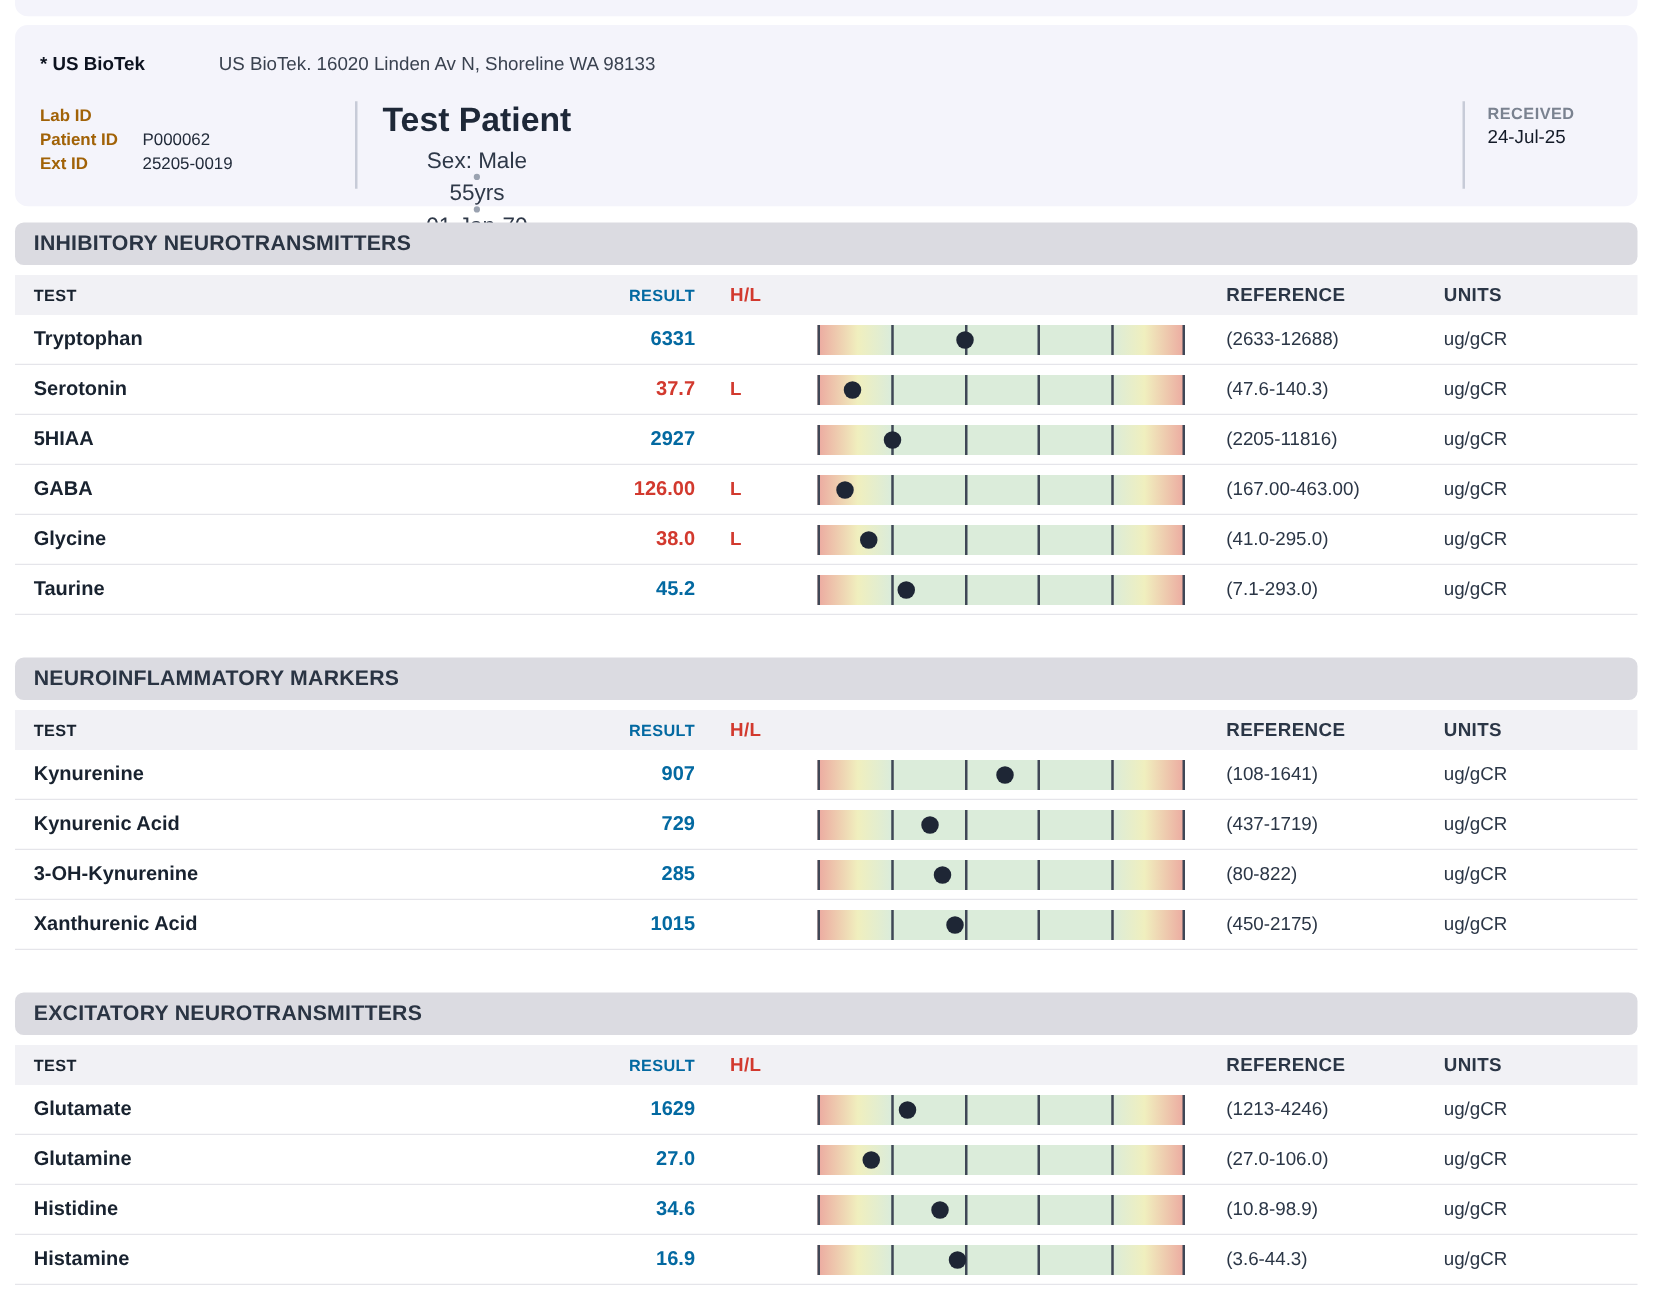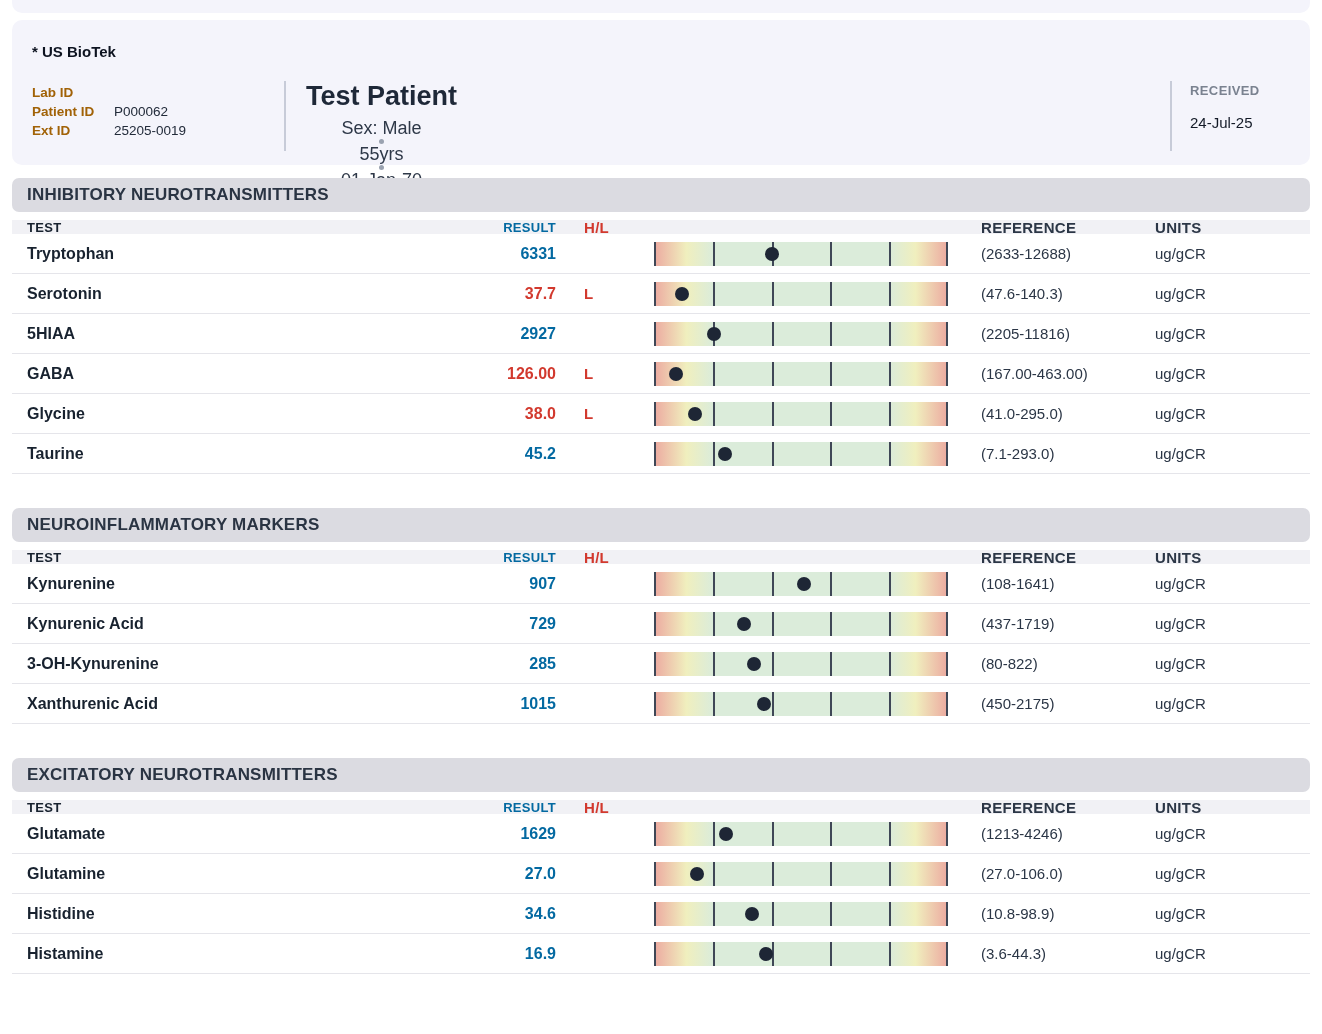--- a/index.html
+++ b/index.html
@@ -31,33 +31,33 @@
   .id-label { width:82px; font-weight:bold; color:#a16207; }
   .id-value { color:#222b3a; }
   .vdiv { width:2px; background:#c7cbd8; height:70px; flex:0 0 auto; }
   .patient { margin-left:20px; }
   .patient-name { font-size:27px; font-weight:bold; color:#1e2838; line-height:30px; }
   .demo { display:flex; align-items:center; margin-top:7px; font-size:18px; color:#2e3848;flex-direction:column; }
   .dot-sep { width:5px; height:5px; border-radius:50%; background:#9aa2b0; margin:0 11px; flex:0 0 auto; }
   .spacer { flex:1; }
   .received { margin-left:18px; width:100px; padding-top:2px; }
   .received-label { font-size:13px; font-weight:bold; color:#7a8290; letter-spacing:0.4px; }
-  .received-date { font-size:15px; color:#131a27; margin-top:16px; }
+  .received-date { font-size:15px; color:#131a27; margin-top:3px; }
 
   
   .sections { position:absolute; left:0; top:178px; width:1322px; }
   .section { margin-bottom:34px; }
   .section-bar {
     margin:0 12px; height:34px; background:#dbdbe1; border-radius:7px;
     display:flex; align-items:center; padding-left:15px;
   }
   .section-title { font-size:17px; font-weight:bold; color:#2a3443; letter-spacing:0.2px; }
   .table { margin:8px 12px 0 12px; }
   .thead {
-    display:flex; align-items:center; height:14px; background:#f1f1f5;
+    display:flex; align-items:center; height:32px; background:#f1f1f5;
     font-size:13px; font-weight:bold; color:#4a5260; letter-spacing:0.3px;
   }
   .trow {
     display:flex; align-items:center; height:40px;
     border-bottom:1px solid #e5e5ea; font-size:16px;
   }
   .c-test  { flex:1 1 auto; padding-left:15px; font-weight:bold; color:#18222f; }
   .c-result{ flex:0 0 90px; text-align:right; font-weight:bold; color:#0369a1; }
   .c-result .low, .c-result.low { color:#d2392e; }
   .low { color:#d2392e !important; }
@@ -86,20 +86,21 @@
   }
 </style>
 </head>
 <body>
 
 <div class="top-strip"></div>
 
 <div class="header-card">
   <div class="brand-row">
     <span class="logo">* US BioTek</span>
+    <span class="address">US BioTek. 16020 Linden Av N, Shoreline WA 98133</span>
   </div>
   <div class="info-row">
     <div class="ids">
       <div class="id-line">
         <span class="id-label">Lab ID</span>
         <span class="id-value"></span>
       </div>
       <div class="id-line">
         <span class="id-label">Patient ID</span>
         <span class="id-value">P000062</span>

